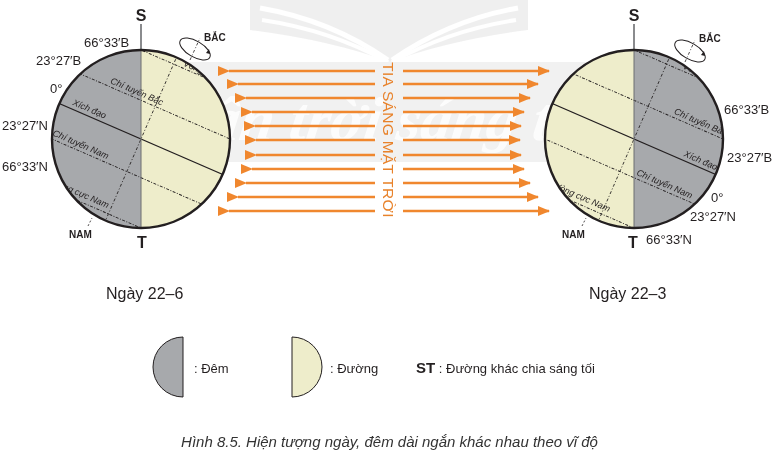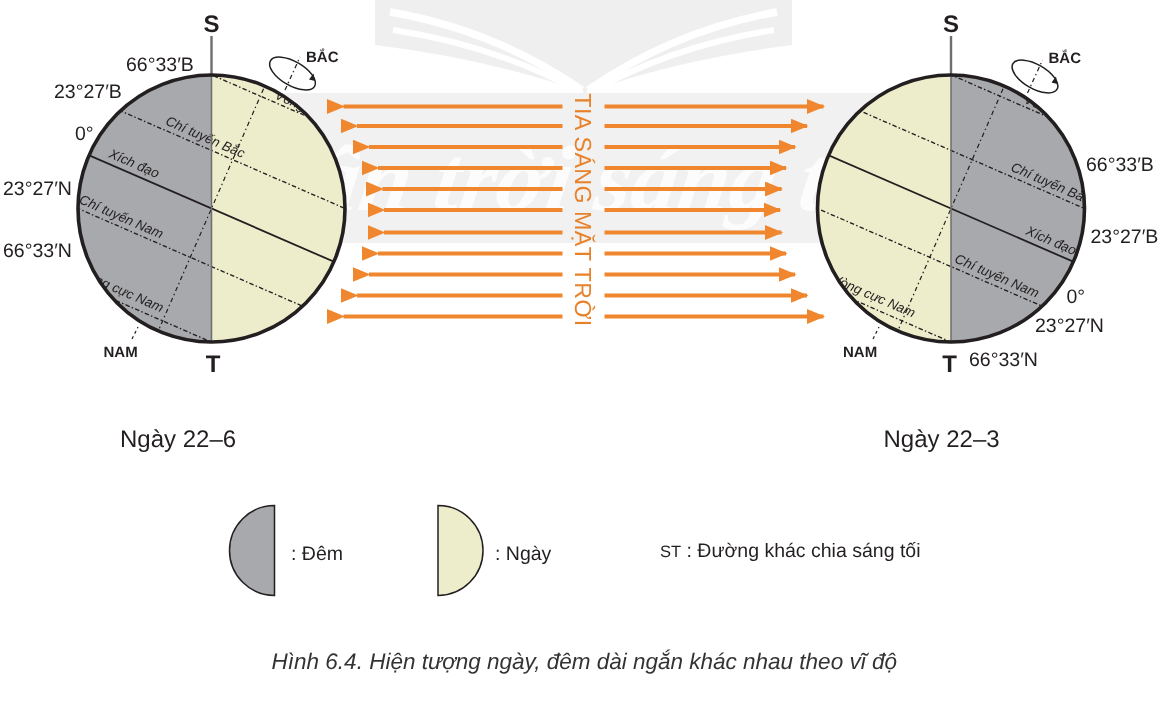--- a/index.html
+++ b/index.html
@@ -4,21 +4,21 @@
 <style>
   html, body { margin: 0; padding: 0; background: #ffffff; }
   body { width: 779px; height: 470px; position: relative; overflow: hidden;
          font-family: "Liberation Sans", "DejaVu Sans", sans-serif; color: #231f20; }
   .abs { position: absolute; }
   svg text { font-family: "Liberation Sans", "DejaVu Sans", sans-serif; }
   .date { position: absolute; font-size: 16px; white-space: nowrap; }
   .legend-text { position: absolute; font-size: 13px; white-space: nowrap; top: 361px; }
   .caption { position: absolute; left: 0; width: 779px; top: 433px; text-align: center;
              font-size: 15px; font-style: italic; color: #333; }
-  .st-bold { font-weight: normal; font-size: 11px; margin-left: 24px; }
+  .st-bold { font-weight: bold; font-size: 15px; }
 </style>
 </head>
 <body>
 
 <svg class="abs" style="left:0;top:0" width="779" height="470" viewBox="0 0 779 470">
   <g opacity="0.55">
     <path d="M250 0 L390 0 L390 62 Q330 40 250 30 Z" fill="#e3e3e3"></path>
     <path d="M528 0 L390 0 L390 62 Q450 40 528 30 Z" fill="#e3e3e3"></path>
     <path d="M260 8 Q330 20 388 60" stroke="#ffffff" stroke-width="5" fill="none"></path>
     <path d="M262 20 Q330 30 388 62" stroke="#ffffff" stroke-width="4" fill="none"></path>
@@ -148,31 +148,31 @@
     <line x1="403" y1="140" x2="520" y2="140" marker-end="url(#ahR)"></line>
     <line x1="403" y1="155" x2="521" y2="155" marker-end="url(#ahR)"></line>
     <line x1="403" y1="169" x2="524" y2="169" marker-end="url(#ahR)"></line>
     <line x1="403" y1="183" x2="530" y2="183" marker-end="url(#ahR)"></line>
     <line x1="403" y1="197" x2="538" y2="197" marker-end="url(#ahR)"></line>
     <line x1="403" y1="211" x2="549" y2="211" marker-end="url(#ahR)"></line>
   </g>
   <text x="0" y="0" transform="translate(383 140) rotate(90)" text-anchor="middle" font-size="15.5" fill="#e8822a" letter-spacing="0.3">TIA SÁNG MẶT TRỜI</text>
 </svg>
 
-<div class="date" style="left:80px; top:285px;">Ngày 22–6</div>
+<div class="date" style="left:106px; top:285px;">Ngày 22–6</div>
 <div class="date" style="left:589px; top:285px;">Ngày 22–3</div>
 
 <svg class="abs" style="left:150px;top:334px" width="40" height="66" viewBox="0 0 40 66">
   <path d="M33 3 L33 63 A30 30 0 0 1 33 3 Z" fill="#a7a9ac" stroke="#231f20" stroke-width="1"></path>
 </svg>
 <div class="legend-text" style="left:194px;">: Đêm</div>
 
 <svg class="abs" style="left:288px;top:334px" width="40" height="66" viewBox="0 0 40 66">
   <path d="M4 3 L4 63 A30 30 0 0 0 4 3 Z" fill="#eeedcb" stroke="#231f20" stroke-width="1"></path>
 </svg>
-<div class="legend-text" style="left:330px;">: Ngày</div>
+<div class="legend-text" style="left:330px;">: Đường</div>
 
 <div class="legend-text" style="left:416px; top:359px;">
   <span class="st-bold">ST</span>
   <span>: Đường khác chia sáng tối</span>
 </div>
 
-<div class="caption">Hình 6.4. Hiện tượng ngày, đêm dài ngắn khác nhau theo vĩ độ</div>
+<div class="caption">Hình 8.5. Hiện tượng ngày, đêm dài ngắn khác nhau theo vĩ độ</div>
 
 </body></html>

